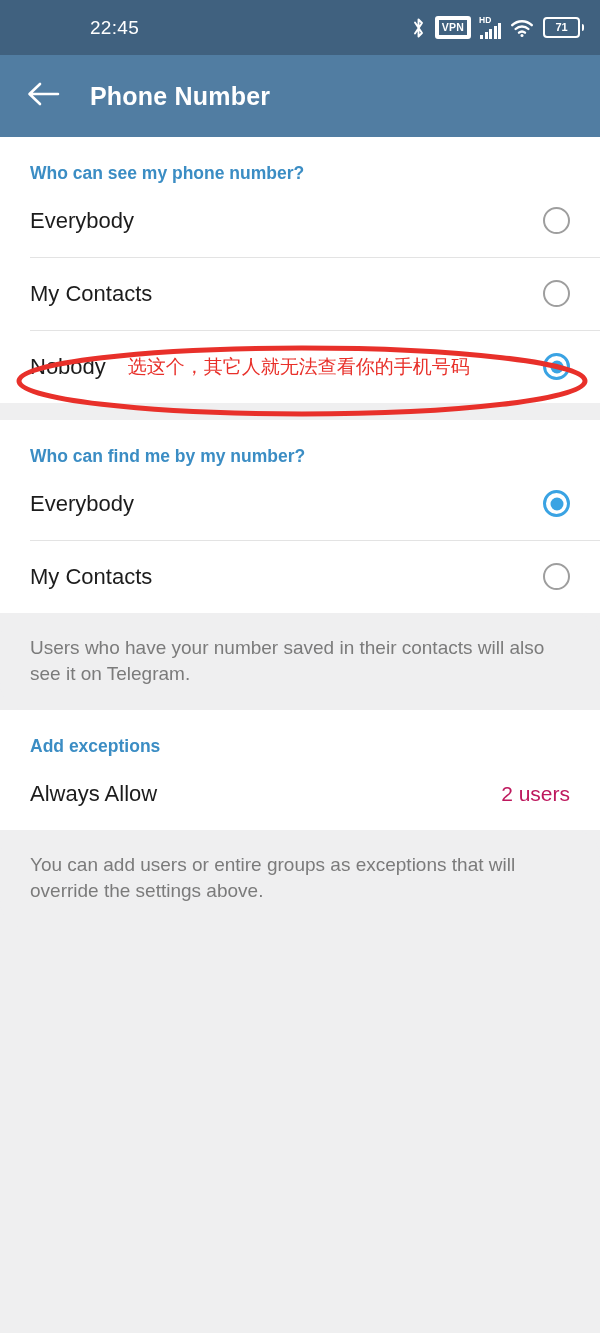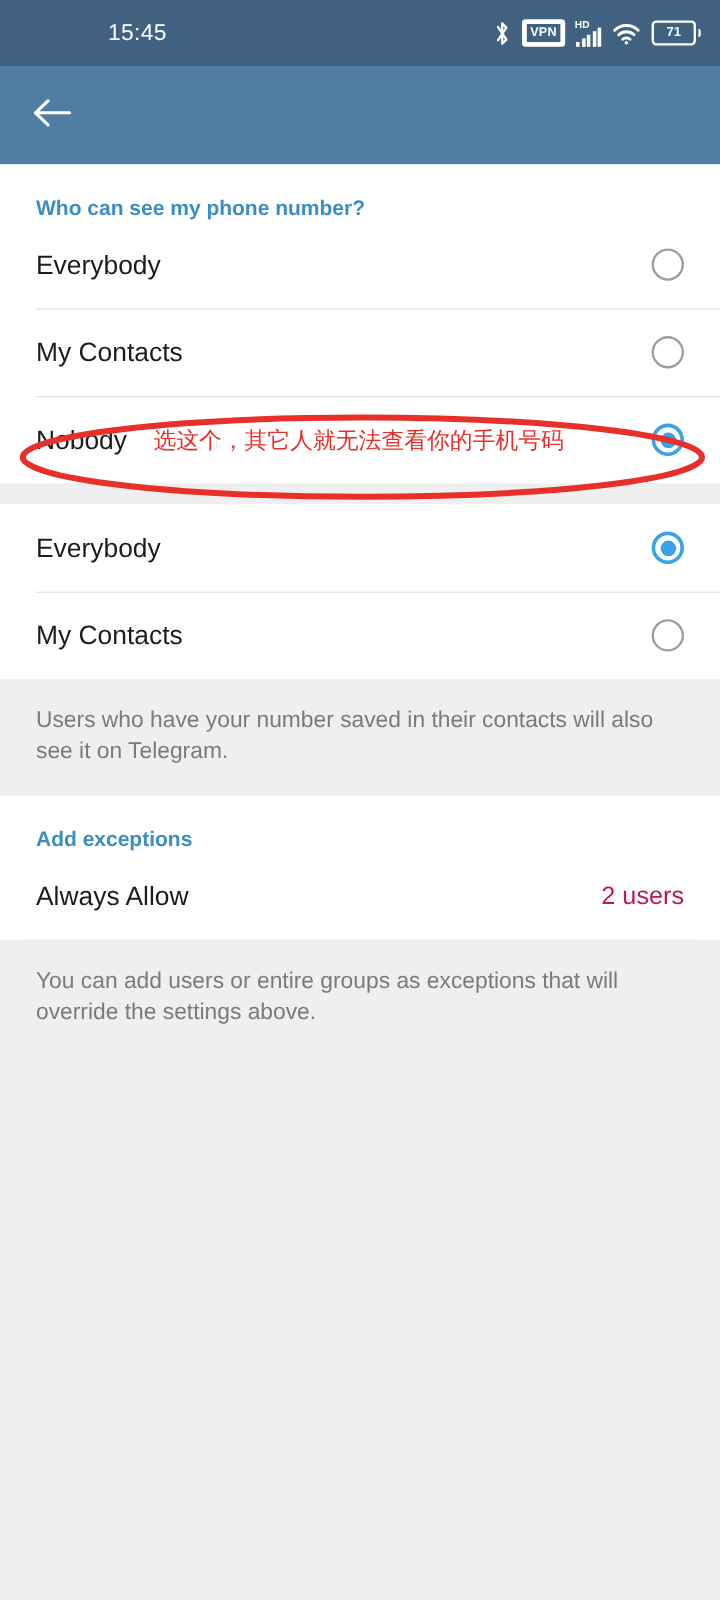--- a/index.html
+++ b/index.html
@@ -225,21 +225,21 @@
   }
   .filler {
     background: #efeff0;
     height: 380px;
   }
 </style>
 </head>
 <body>
 
 <div class="statusbar">
-  <div class="status-time">15:45</div>
+  <div class="status-time">22:45</div>
   <div class="status-icons">
 
     <span class="ic">
       <svg width="15" height="22" viewBox="0 0 15 22">
         <path d="M4 5.5 L11 16 L7.5 19.5 L7.5 2.5 L11 6 L4 16.5" fill="none" stroke="#ffffff" stroke-width="1.9" stroke-linecap="round" stroke-linejoin="round"></path>
       </svg>
     </span>
 
     <span class="ic vpn-box">VPN</span>
 
@@ -272,20 +272,21 @@
 </div>
 
 <div class="appbar">
   <div class="back-btn">
     <span>
       <svg width="34" height="26" viewBox="0 0 34 26">
         <path d="M32 13 H4 M14 3 L3.5 13 L14 23" fill="none" stroke="#ffffff" stroke-width="2.6" stroke-linecap="round" stroke-linejoin="round"></path>
       </svg>
     </span>
   </div>
+  <div class="appbar-title">Phone Number</div>
 </div>
 
 <div class="section">
   <div class="section-header">Who can see my phone number?</div>
 
   <div class="row">
     <span class="row-label">Everybody</span>
     <span class="row-spacer"></span>
     <span class="radio"></span>
   </div>
@@ -306,20 +307,21 @@
 
 <span class="ellipse">
   <svg width="572" height="72" viewBox="0 0 572 72">
     <ellipse cx="286" cy="36" rx="283" ry="33" fill="none" stroke="#e8302a" stroke-width="5"></ellipse>
   </svg>
 </span>
 
 <div class="gap"></div>
 
 <div class="section">
+  <div class="section-header">Who can find me by my number?</div>
 
   <div class="row">
     <span class="row-label">Everybody</span>
     <span class="row-spacer"></span>
     <span class="radio on"></span>
   </div>
 
   <div class="row">
     <span class="row-label">My Contacts</span>
     <span class="row-spacer"></span>

